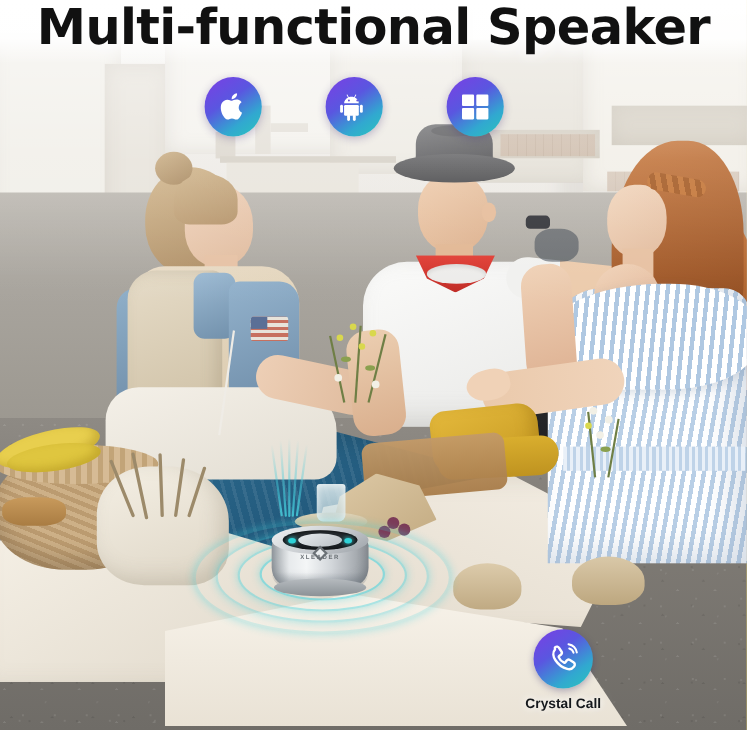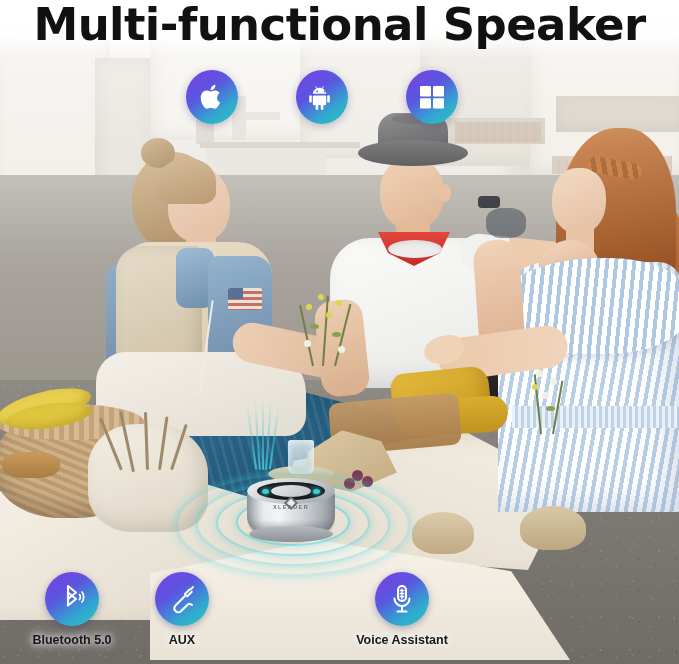--- a/index.html
+++ b/index.html
@@ -493,53 +493,29 @@
 
   <div class="badge os-badge os-win">
     <svg width="28" height="28" viewBox="0 0 28 28" aria-hidden="true">
       <rect fill="#fff" x="2" y="3" width="11" height="10.4" rx="1"></rect>
       <rect fill="#fff" x="15" y="3" width="11" height="10.4" rx="1"></rect>
       <rect fill="#fff" x="2" y="15.2" width="11" height="10.4" rx="1"></rect>
       <rect fill="#fff" x="15" y="15.2" width="11" height="10.4" rx="1"></rect>
     </svg>
   </div>
 
-  <div class="feat" style="left:17px;top:572px">
+
+
+
+
+  <div class="feat" style="left:457px;top:572px">
     <div class="feat-badge">
-      <svg width="30" height="32" viewBox="0 0 30 32" aria-hidden="true">
-        <path fill="none" stroke="#fff" stroke-width="2.1" stroke-linejoin="round" stroke-linecap="round" d="M11 9.5l8 6.5-8 6.5V3l8 6.5-8 6.5"></path>
-        <path fill="none" stroke="#fff" stroke-width="1.7" stroke-linecap="round" d="M22.5 11.5c1.1 1.3 1.1 3.7 0 5"></path>
-        <path fill="none" stroke="#fff" stroke-width="1.7" stroke-linecap="round" d="M25 9c2.2 2.4 2.2 7.6 0 10"></path>
+      <svg width="32" height="32" viewBox="0 0 32 32" aria-hidden="true">
+        <path fill="none" stroke="#fff" stroke-width="2.2" stroke-linejoin="round" d="M8.5 5.5c1.6-1.2 3-.6 3.8.6l2.1 3.2c.7 1.1.4 2.2-.5 2.9l-1.6 1.2c-.4.3-.5.7-.3 1.2.8 1.9 2.9 4 4.8 4.8.5.2.9.1 1.2-.3l1.2-1.6c.7-.9 1.8-1.2 2.9-.5l3.2 2.1c1.2.8 1.8 2.2.6 3.8-1.5 2-3.8 2.9-6.3 2.2-4-1.1-8-4-10.6-7.9-2.2-3.2-2.8-7.3-.5-9.7z"></path>
+        <path fill="none" stroke="#fff" stroke-width="1.8" stroke-linecap="round" d="M21.5 6.5c1.9.5 3.4 2 3.9 3.9"></path>
+        <path fill="none" stroke="#fff" stroke-width="1.8" stroke-linecap="round" d="M20.8 2.6c3.9.7 6.9 3.7 7.6 7.6"></path>
       </svg>
     </div>
-    <div class="feat-label">Bluetooth 5.0</div>
+    <div class="feat-label">Crystal Call</div>
   </div>
 
-  <div class="feat" style="left:127px;top:572px">
-    <div class="feat-badge">
-      <svg width="32" height="30" viewBox="0 0 32 30" aria-hidden="true">
-        <path fill="none" stroke="#fff" stroke-width="2" stroke-linecap="round" d="M23.5 5.5l-4.6 4.6"></path>
-        <path fill="none" stroke="#fff" stroke-width="2" stroke-linecap="round" d="M25.8 7.8l-4.6 4.6"></path>
-        <path fill="none" stroke="#fff" stroke-width="2" stroke-linecap="round" d="M27 3l-2.2 2.2"></path>
-        <path fill="none" stroke="#fff" stroke-width="2.1" stroke-linecap="round" d="M19.8 11.2L9.5 21.5c-1.6 1.6-1.6 4.1 0 5.6 1.6 1.6 4.1 1.6 5.6 0l6.2-6.2c1.3-1.3 3.3-1.3 4.6 0"></path>
-      </svg>
-    </div>
-    <div class="feat-label">AUX</div>
-  </div>
-
-
-  <div class="feat" style="left:347px;top:572px">
-    <div class="feat-badge">
-      <svg width="24" height="32" viewBox="0 0 24 32" aria-hidden="true">
-        <rect fill="none" stroke="#fff" stroke-width="2" x="8" y="3" width="8" height="15" rx="4"></rect>
-        <path fill="none" stroke="#fff" stroke-width="1.4" d="M12 5.5v11"></path>
-        <path fill="none" stroke="#fff" stroke-width="1.4" d="M9.6 7.5h4.8M9.6 10.5h4.8M9.6 13.5h4.8"></path>
-        <path fill="none" stroke="#fff" stroke-width="2" stroke-linecap="round" d="M4.5 15.5c0 4.1 3.4 7.5 7.5 7.5s7.5-3.4 7.5-7.5"></path>
-        <path fill="none" stroke="#fff" stroke-width="2" stroke-linecap="round" d="M12 23v5"></path>
-        <path fill="none" stroke="#fff" stroke-width="2" stroke-linecap="round" d="M7.5 28.5h9"></path>
-      </svg>
-    </div>
-    <div class="feat-label">Voice Assistant</div>
-  </div>
-
-
 
 </div>
 
 </body></html>

